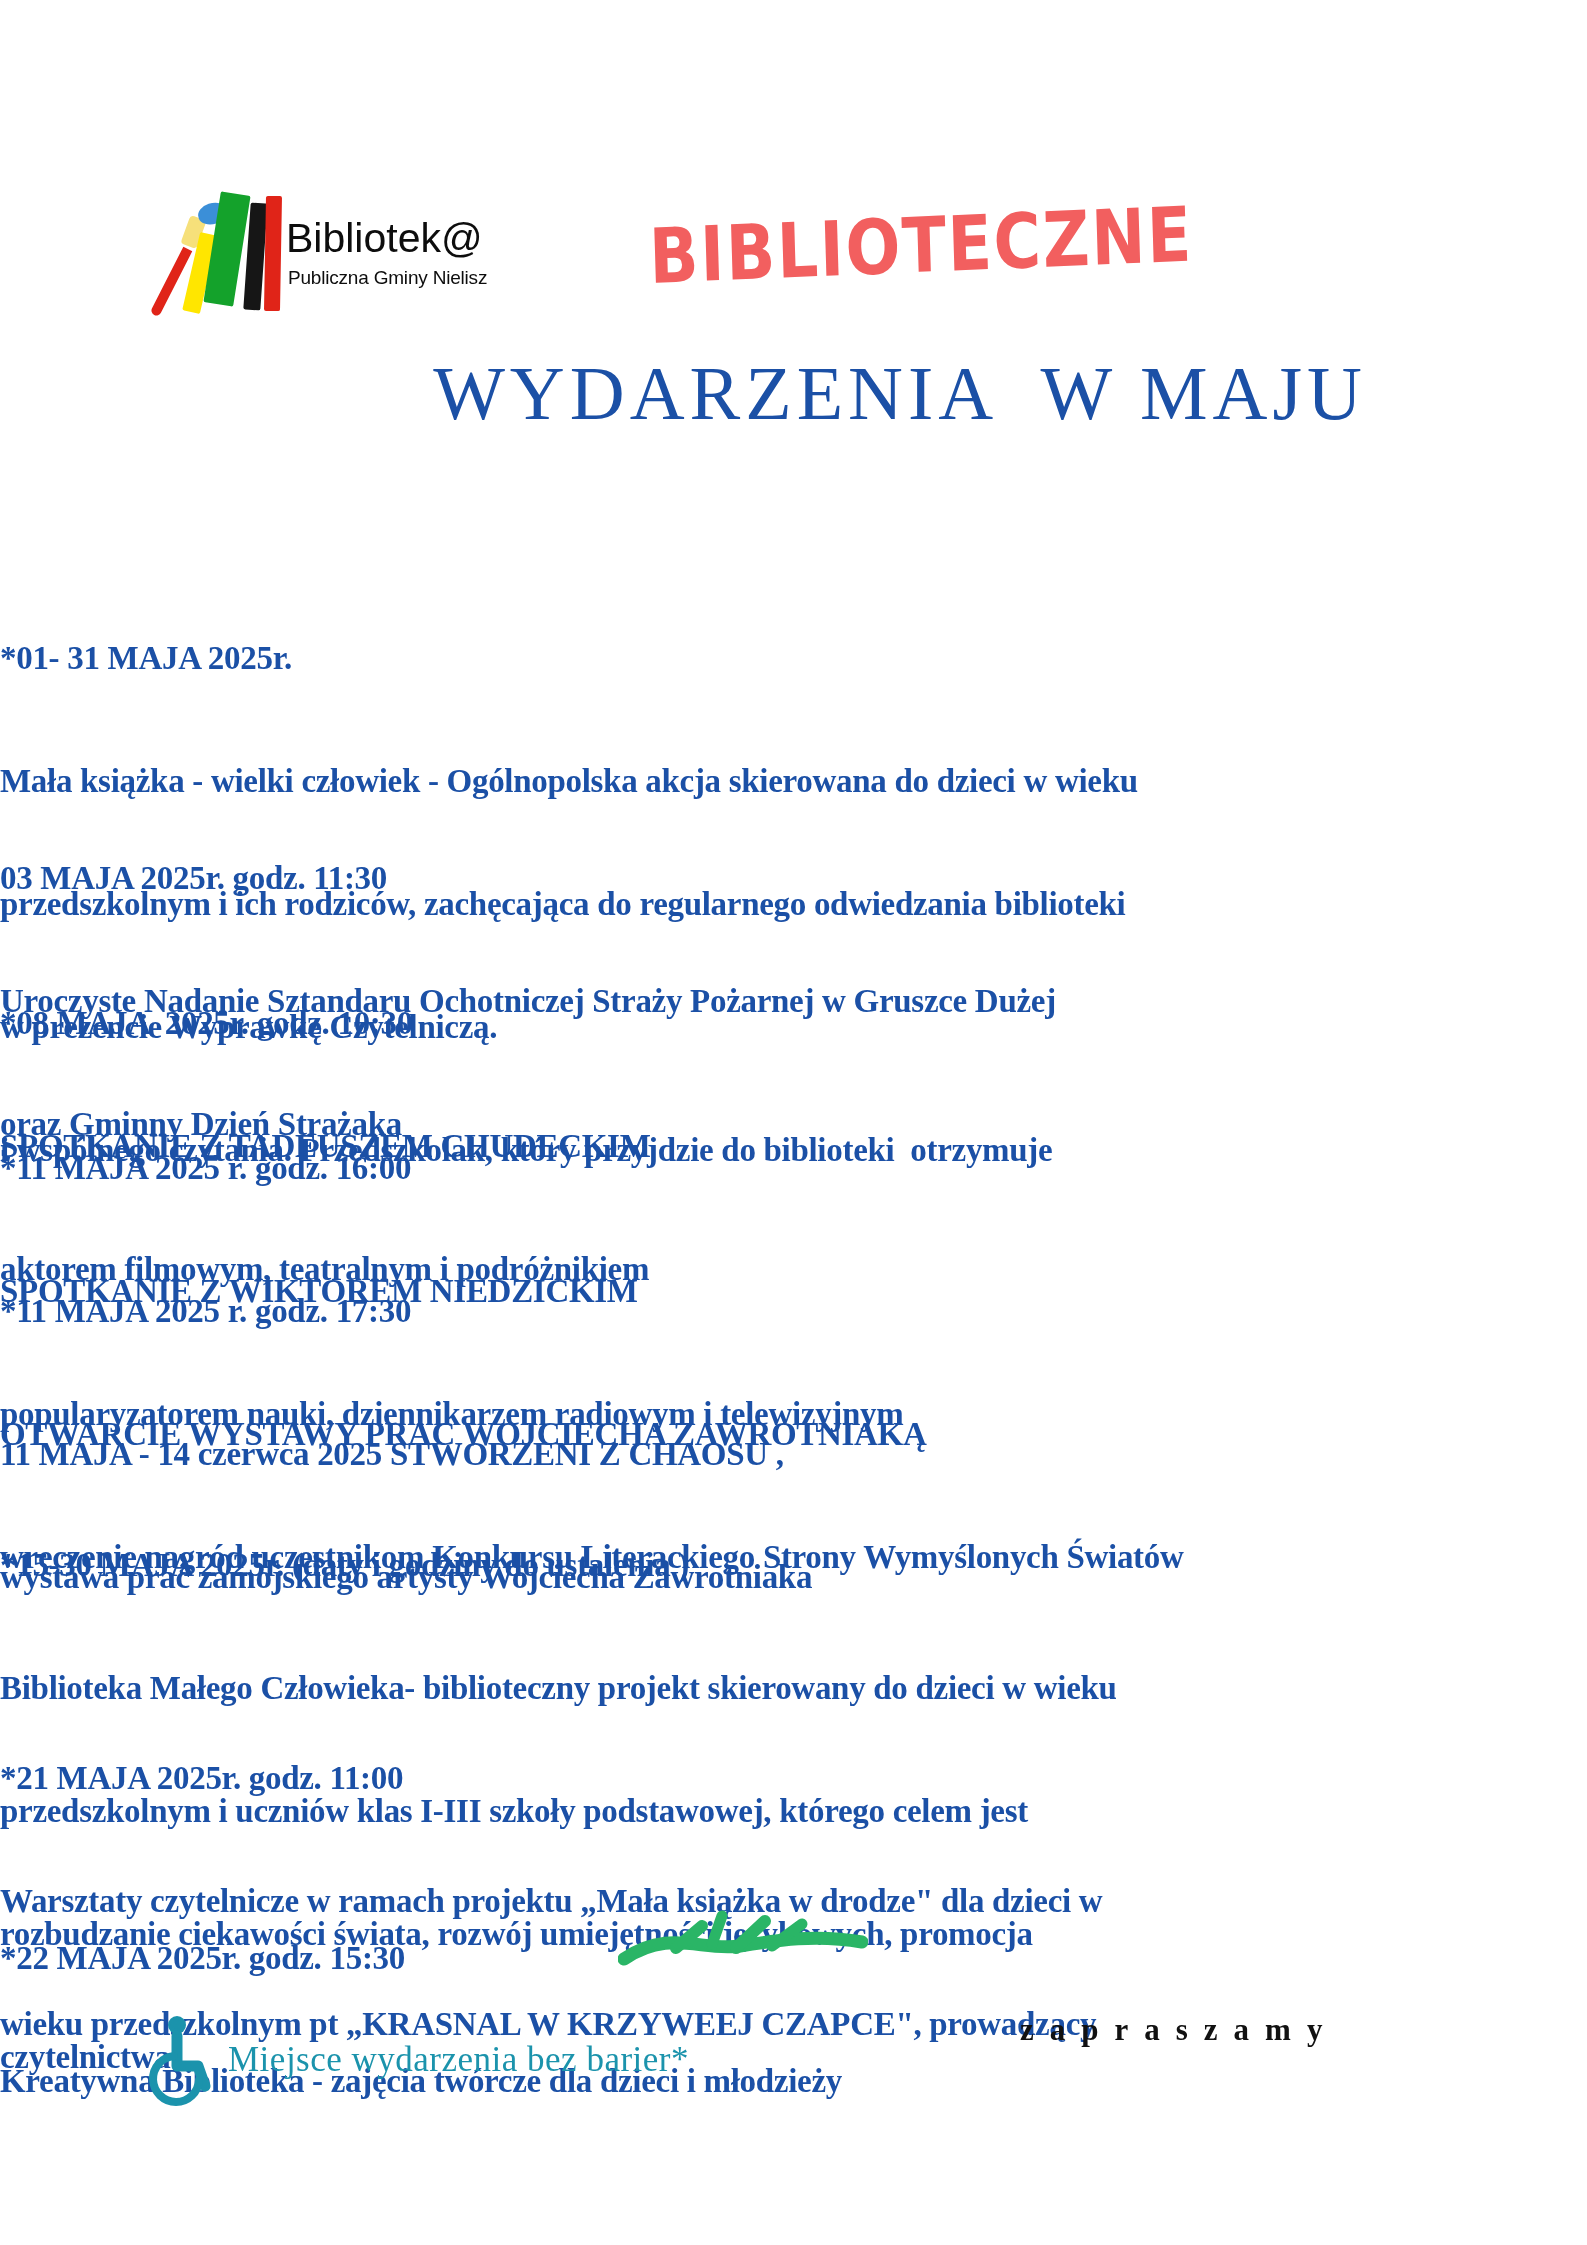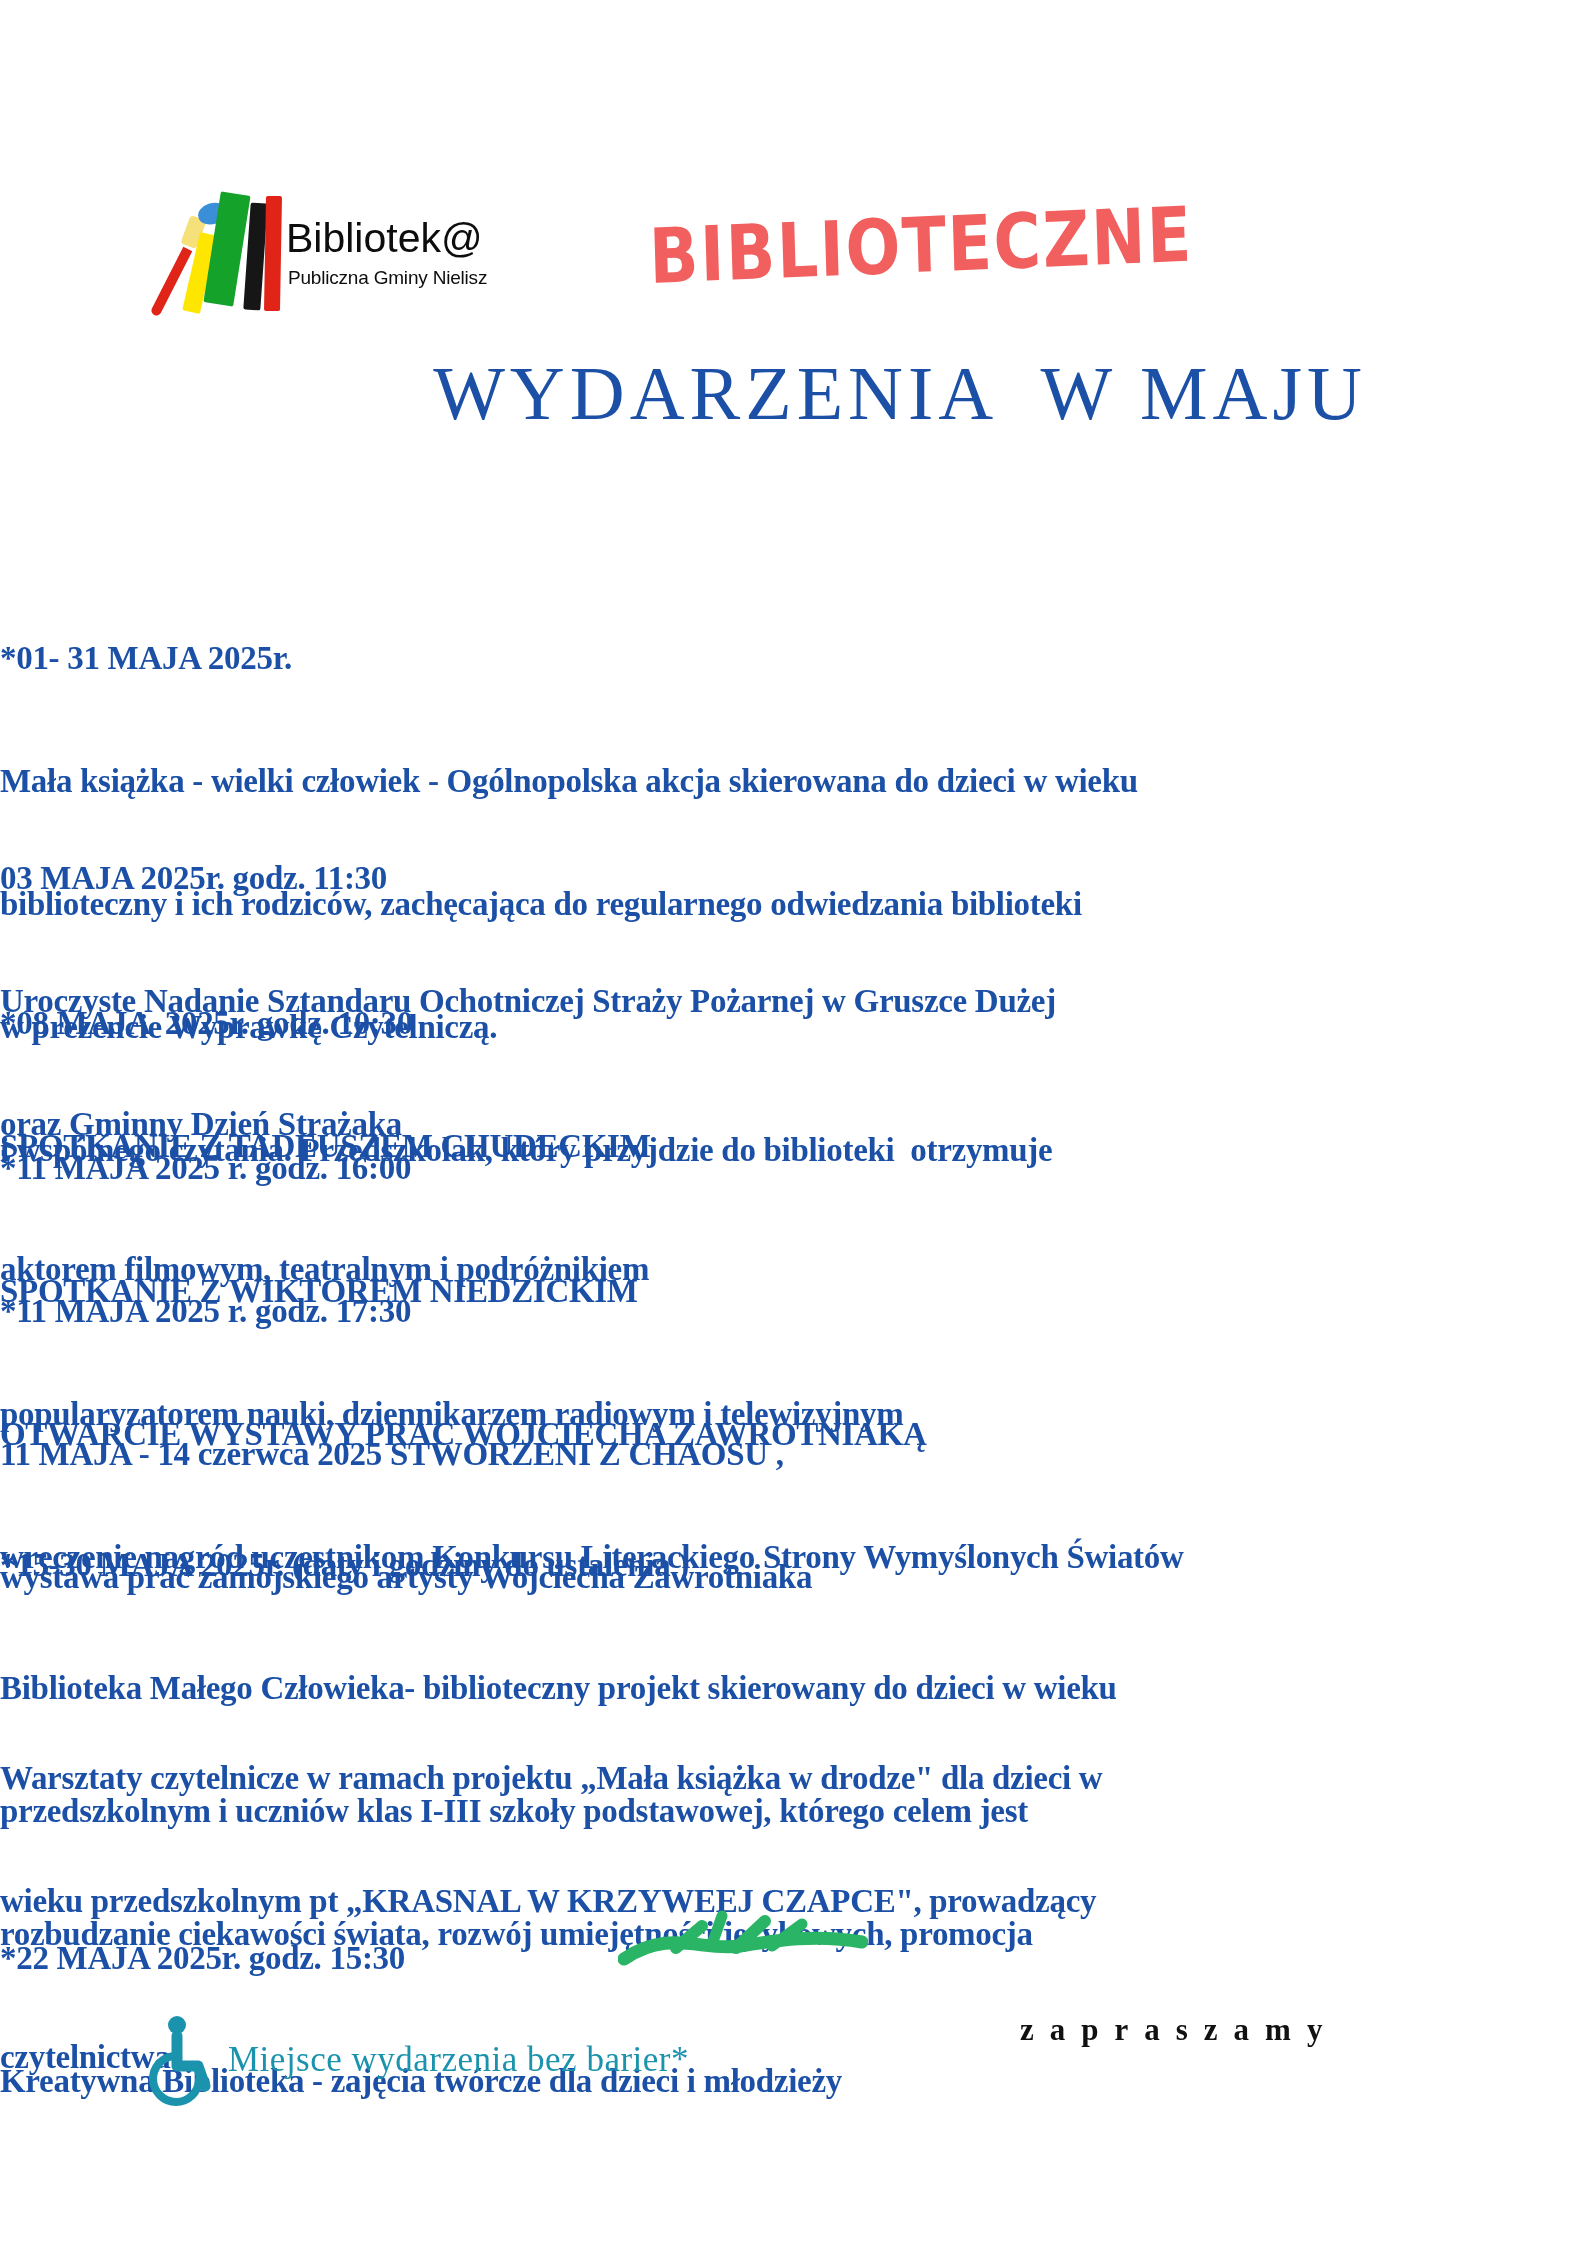--- a/index.html
+++ b/index.html
@@ -100,21 +100,21 @@
   <div class="logo-title">Bibliotek@</div>
   <div class="logo-sub">Publiczna Gminy Nielisz</div>
 </div>
 
 <div class="script-title">BIBLIOTECZNE</div>
 <div class="main-title">WYDARZENIA  W MAJU</div>
 
 <div class="event e1">
   <div>*01- 31 MAJA 2025r.</div>
   <div>Mała książka - wielki człowiek - Ogólnopolska akcja skierowana do dzieci w wieku</div>
-  <div>biblioteczny i ich rodziców, zachęcająca do regularnego odwiedzania biblioteki</div>
+  <div>przedszkolnym i ich rodziców, zachęcająca do regularnego odwiedzania biblioteki</div>
   <div>w prezencie Wyprawkę Czytelniczą.</div>
   <div>i wspólnego czytania. Przedszkolak, który przyjdzie do biblioteki  otrzymuje</div>
 </div>
 
 <div class="event e2">
   <div>03 MAJA 2025r. godz. 11:30</div>
   <div>Uroczyste Nadanie Sztandaru Ochotniczej Straży Pożarnej w Gruszce Dużej</div>
   <div>oraz Gminny Dzień Strażaka</div>
 </div>
 
@@ -143,20 +143,21 @@
 
 <div class="event e7">
   <div>*15-30 MAJA 2025r. (daty i godziny do ustalenia )</div>
   <div>Biblioteka Małego Człowieka- biblioteczny projekt skierowany do dzieci w wieku</div>
   <div>przedszkolnym i uczniów klas I-III szkoły podstawowej, którego celem jest</div>
   <div>rozbudzanie ciekawości świata, rozwój umiejętności językowych, promocja</div>
   <div>czytelnictwa</div>
 </div>
 
 <div class="event e8">
+  <div>*21 MAJA 2025r. godz. 11:00</div>
   <div>Warsztaty czytelnicze w ramach projektu „Mała książka w drodze" dla dzieci w</div>
   <div>wieku przedszkolnym pt „KRASNAL W KRZYWEEJ CZAPCE", prowadzący</div>
 </div>
 
 <div class="event e9">
   <div>*22 MAJA 2025r. godz. 15:30</div>
   <div>Kreatywna Biblioteka - zajęcia twórcze dla dzieci i młodzieży</div>
 </div>
 
 <svg class="squiggle" viewBox="0 0 250 68" xmlns="http://www.w3.org/2000/svg">

